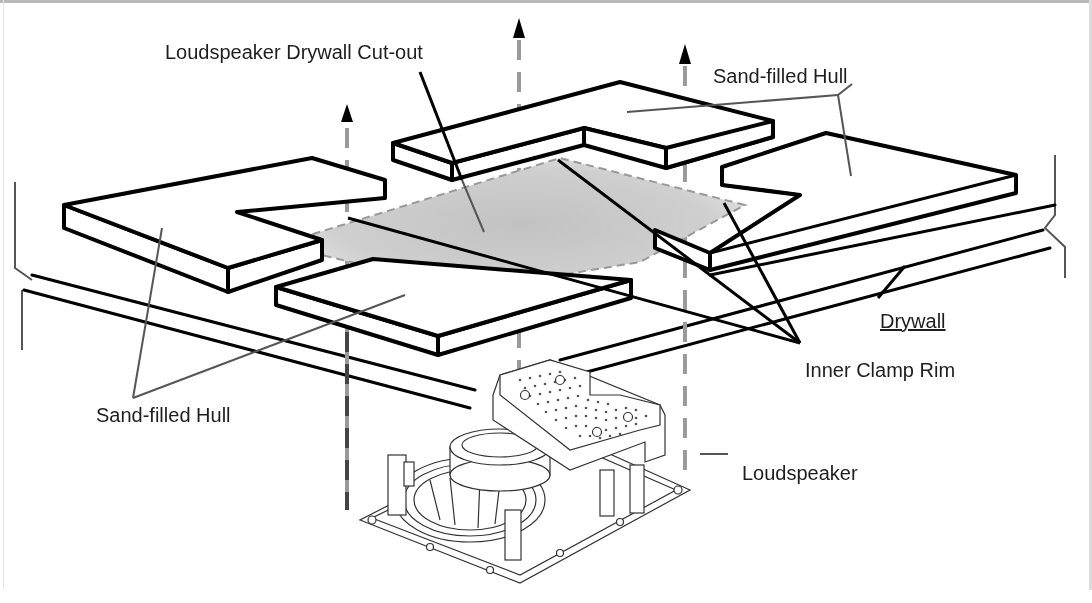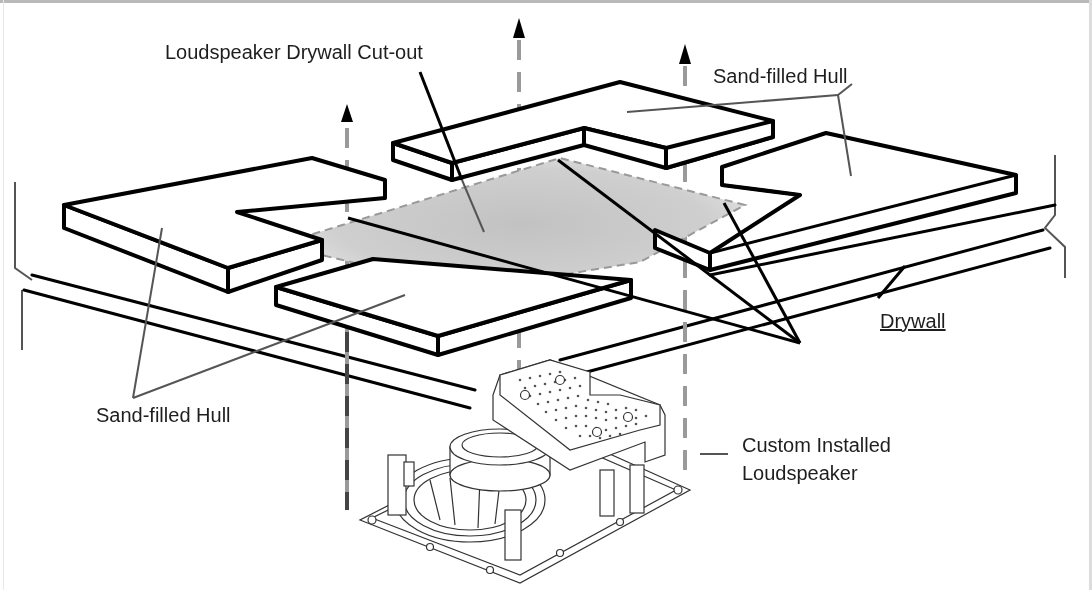--- a/index.html
+++ b/index.html
@@ -216,15 +216,15 @@
     </g>
     <g>
       <line x1="700" y1="454" x2="728" y2="454" class="leader" stroke="#777" stroke-width="3"></line>
     </g>
   </svg>
 
   <div class="label" style="left:165px; top:40px;">Loudspeaker Drywall Cut-out</div>
   <div class="label" style="left:713px; top:64px;">Sand-filled Hull</div>
   <div class="label" style="left:96px; top:403px;">Sand-filled Hull</div>
   <div class="label" style="left:880px; top:309px;text-decoration:underline;">Drywall</div>
-  <div class="label" style="left:742px; top:433px;">Custom Installed</div>
+  <div class="label" style="left:805px; top:358px;">Inner Clamp Rim</div>
   <div class="label" style="left:742px; top:461px;text-align:center;">Loudspeaker</div>
 </div>
 
 </body></html>

